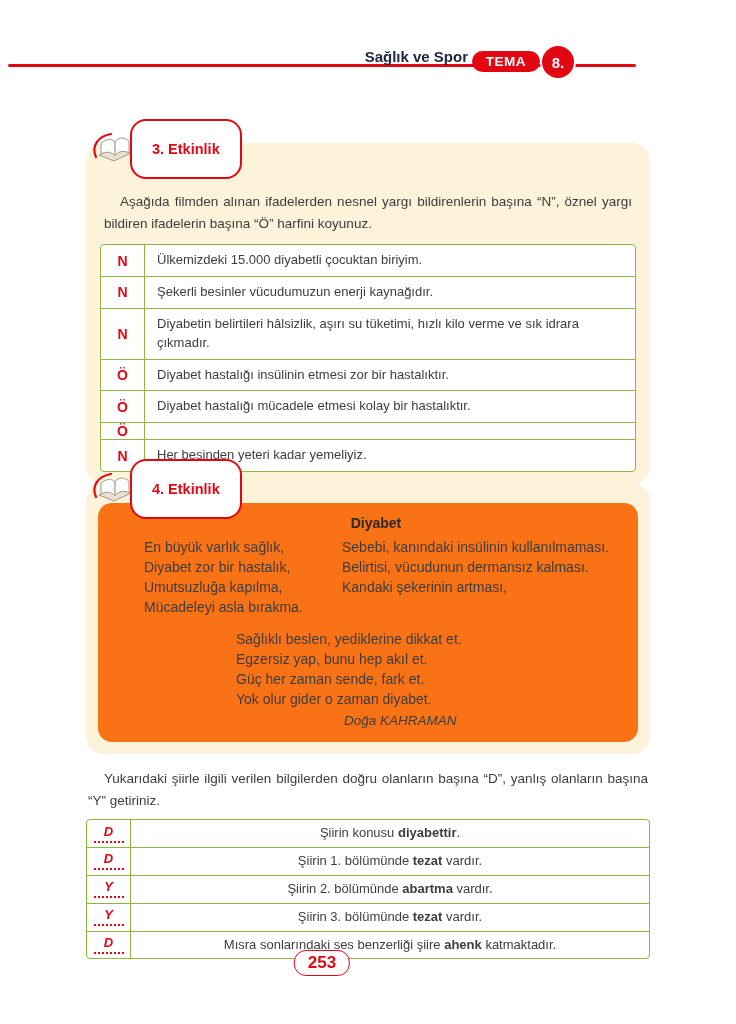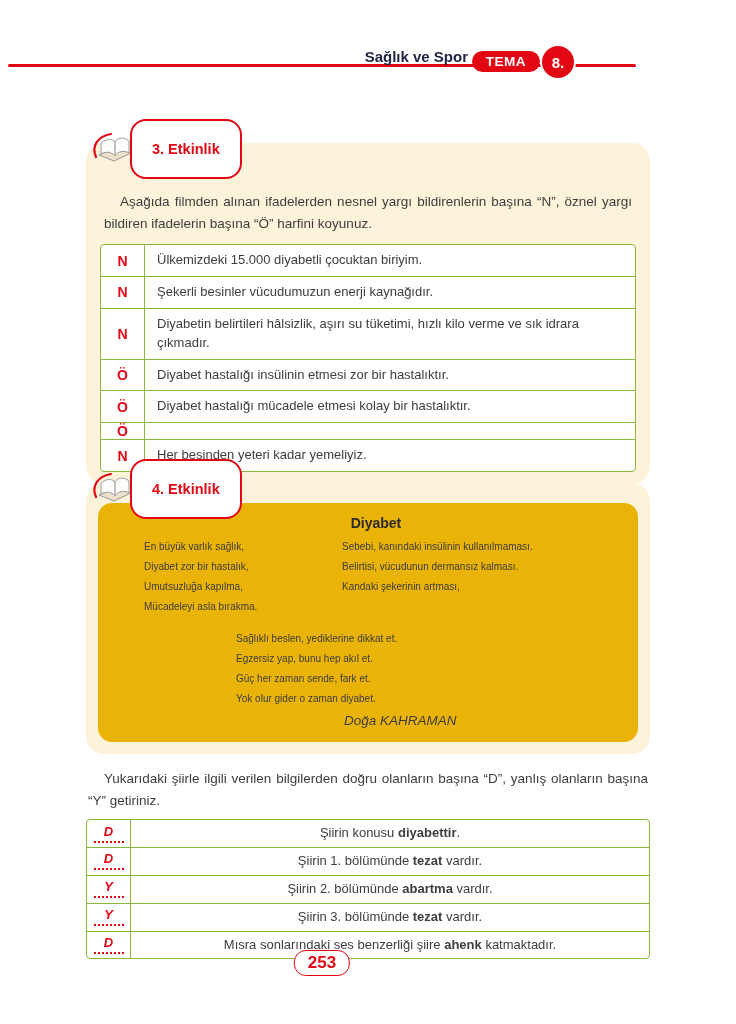--- a/index.html
+++ b/index.html
@@ -92,28 +92,28 @@
   }
   .t-text {
     flex:1; padding:6px 12px; font-size:13px; line-height:1.45;
     display:flex; align-items:center; min-height:27px; flex-wrap:wrap;
   }
   #act4 .t-text { min-height:25px; padding:4px 12px; display:block;text-align:center; }
   .t-text b { font-weight:bold; }
 
   
   .poem-card {
-    background:#eab308; border-radius:14px;
+    background:#f97316; border-radius:14px;
     padding:12px 4px 14px 20px;
   }
   .poem-title { text-align:center; font-weight:bold; font-size:14px; color:#2b2b2b; margin-bottom:6px; }
   .poem-cols { display:flex; }
   .poem-left { width:198px; margin-left:26px; }
   .poem-right { flex:1; }
-  .poem-line { font-size:10px; line-height:20px; color:#3d3d3d; }
+  .poem-line { font-size:14px; line-height:20px; color:#3d3d3d; }
   .poem-center { margin-top:12px; margin-left:118px; }
   .poem-author { margin-top:4px; margin-left:226px; font-style:italic; font-size:13.5px; color:#3d3d3d; }
 
   
   .page-number-badge {
     position:absolute; top:950px; left:50%; transform:translateX(-50%);
     background:#fff; border:1.8px solid #e30613; color:#e30613;
     border-radius:12px; padding:2px 13px;
     font-size:17px; font-weight:bold;
   }

